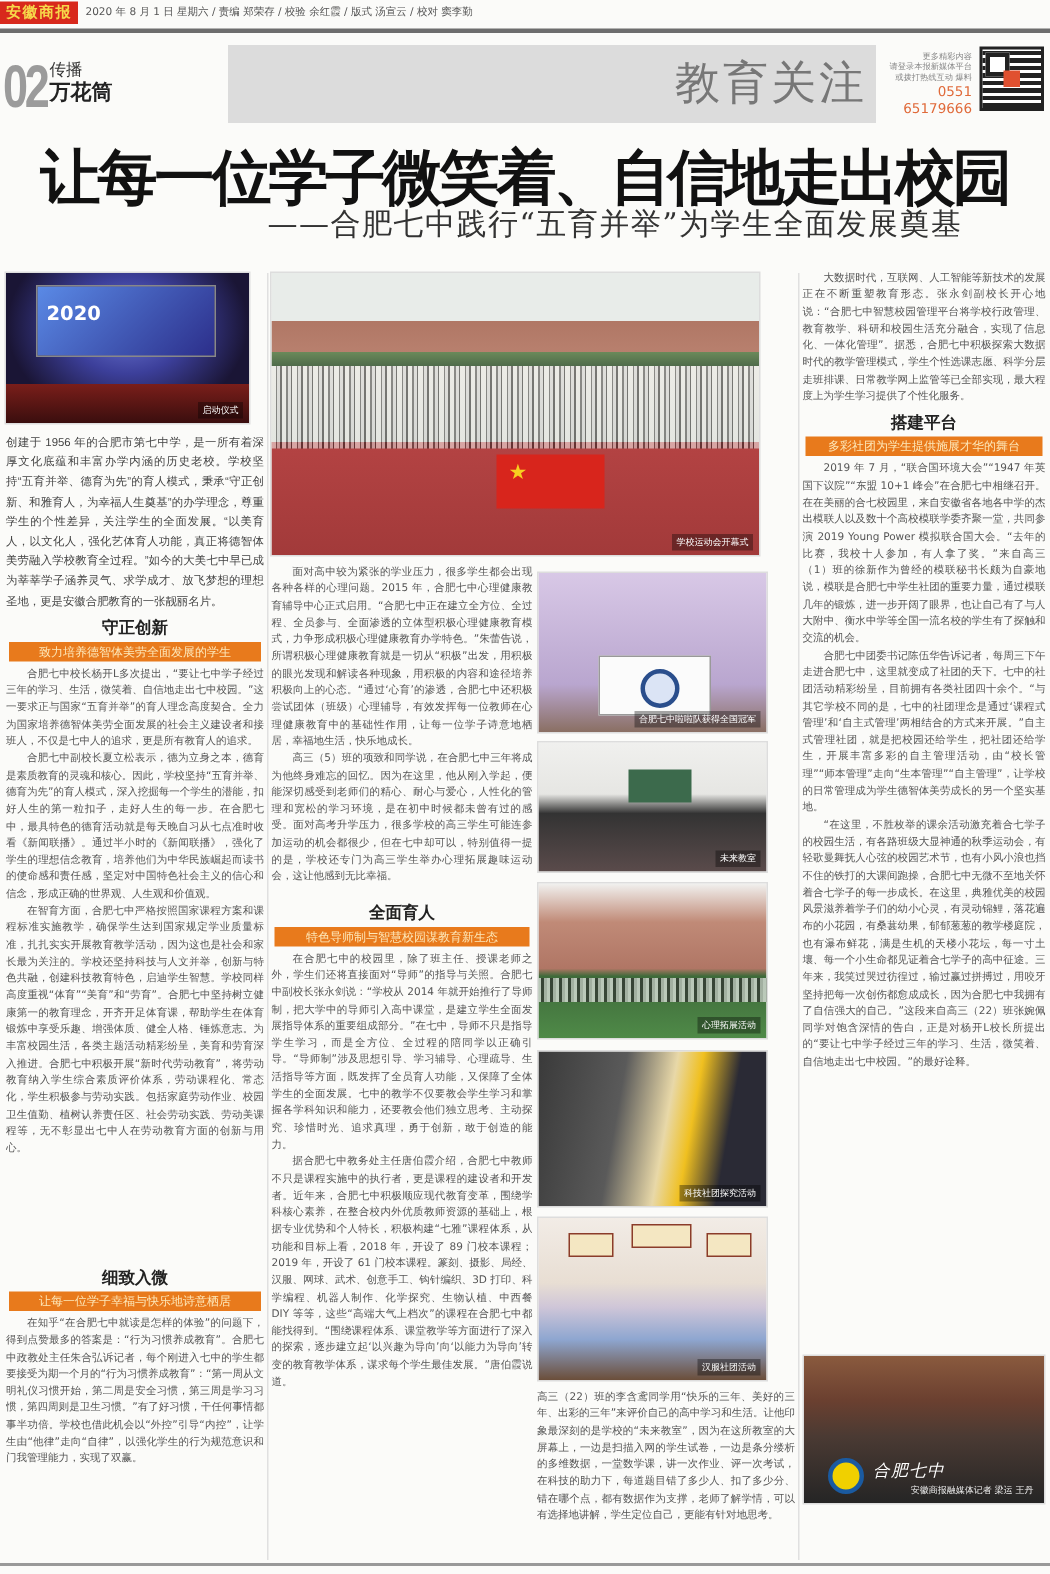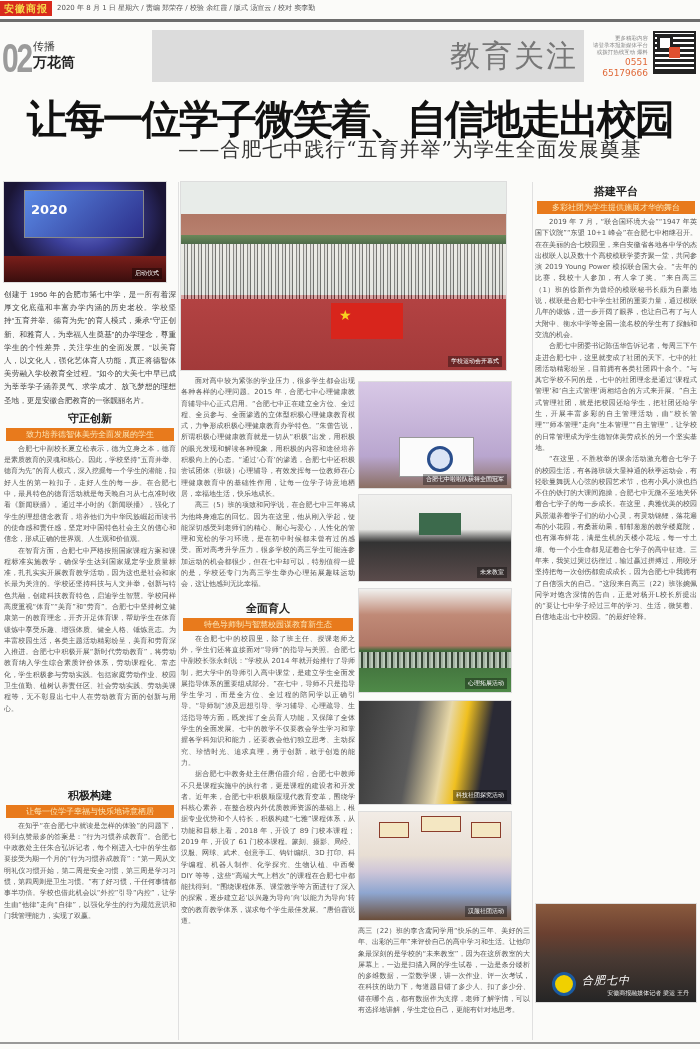--- a/index.html
+++ b/index.html
@@ -147,43 +147,45 @@
   <div class="logo"></div>
   <div class="brand">合肥七中</div>
   <div class="cap">安徽商报融媒体记者  梁运  王丹</div>
 </div>
 
 <div class="col col1">
   <div style="height:108px"></div>
   <p class="intro noind">创建于 1956 年的合肥市第七中学，是一所有着深厚文化底蕴和丰富办学内涵的历史老校。学校坚持“五育并举、德育为先”的育人模式，秉承“守正创新、和雅育人，为幸福人生奠基”的办学理念，尊重学生的个性差异，关注学生的全面发展。“以美育人，以文化人，强化艺体育人功能，真正将德智体美劳融入学校教育全过程。”如今的大美七中早已成为莘莘学子涵养灵气、求学成才、放飞梦想的理想圣地，更是安徽合肥教育的一张靓丽名片。</p>
   <div class="subsec-title">守正创新</div>
   <div class="subsec-bar">致力培养德智体美劳全面发展的学生</div>
+  <p>合肥七中校长杨开L多次提出，“要让七中学子经过三年的学习、生活，微笑着、自信地走出七中校园。”这一要求正与国家“五育并举”的育人理念高度契合。全力为国家培养德智体美劳全面发展的社会主义建设者和接班人，不仅是七中人的追求，更是所有教育人的追求。</p>
   <p>合肥七中副校长夏立松表示，德为立身之本，德育是素质教育的灵魂和核心。因此，学校坚持“五育并举、德育为先”的育人模式，深入挖掘每一个学生的潜能，扣好人生的第一粒扣子，走好人生的每一步。在合肥七中，最具特色的德育活动就是每天晚自习从七点准时收看《新闻联播》。通过半小时的《新闻联播》，强化了学生的理想信念教育，培养他们为中华民族崛起而读书的使命感和责任感，坚定对中国特色社会主义的信心和信念，形成正确的世界观、人生观和价值观。</p>
   <p style="height:238px;overflow:hidden">在智育方面，合肥七中严格按照国家课程方案和课程标准实施教学，确保学生达到国家规定学业质量标准，扎扎实实开展教育教学活动，因为这也是社会和家长最为关注的。学校还坚持科技与人文并举，创新与特色共融，创建科技教育特色，启迪学生智慧。学校同样高度重视“体育”“美育”和“劳育”。合肥七中坚持树立健康第一的教育理念，开齐开足体育课，帮助学生在体育锻炼中享受乐趣、增强体质、健全人格、锤炼意志。为丰富校园生活，各类主题活动精彩纷呈，美育和劳育深入推进。合肥七中积极开展“新时代劳动教育”，将劳动教育纳入学生综合素质评价体系，劳动课程化、常态化，学生积极参与劳动实践。包括家庭劳动作业、校园卫生值勤、植树认养责任区、社会劳动实践、劳动美课程等，无不彰显出七中人在劳动教育方面的创新与用心。</p>
-  <div class="subsec-title">积极构建</div>
+  <div class="subsec-title">细致入微</div>
   <div class="subsec-bar">让每一位学子幸福与快乐地诗意栖居</div>
   <p style="height:124px;overflow:hidden">在知乎“在合肥七中就读是怎样的体验”的问题下，得到点赞最多的答案是：“行为习惯养成教育”。合肥七中政教处主任朱合弘诉记者，每个刚进入七中的学生都要接受为期一个月的“行为习惯养成教育”：“第一周从文明礼仪习惯开始，第二周是安全习惯，第三周是学习习惯，第四周则是卫生习惯。”有了好习惯，干任何事情都事半功倍。学校也借此机会以“外控”引导“内控”，让学生由“他律”走向“自律”，以强化学生的行为规范意识和门我管理能力，实现了双赢。</p>
 </div>
 
 <div class="col col2">
   <div style="height:196px"></div>
   <p>面对高中较为紧张的学业压力，很多学生都会出现各种各样的心理问题。2015 年，合肥七中心理健康教育辅导中心正式启用。“合肥七中正在建立全方位、全过程、全员参与、全面渗透的立体型积极心理健康教育模式，力争形成积极心理健康教育办学特色。”朱蕾告说，所谓积极心理健康教育就是一切从“积极”出发，用积极的眼光发现和解读各种现象，用积极的内容和途径培养积极向上的心态。“通过‘心育’的渗透，合肥七中还积极尝试团体（班级）心理辅导，有效发挥每一位教师在心理健康教育中的基础性作用，让每一位学子诗意地栖居，幸福地生活，快乐地成长。</p>
   <p>高三（5）班的项致和同学说，在合肥七中三年将成为他终身难忘的回忆。因为在这里，他从刚入学起，便能深切感受到老师们的精心、耐心与爱心，人性化的管理和宽松的学习环境，是在初中时候都未曾有过的感受。面对高考升学压力，很多学校的高三学生可能连参加运动的机会都很少，但在七中却可以，特别值得一提的是，学校还专门为高三学生举办心理拓展趣味运动会，这让他感到无比幸福。</p>
   <div class="subsec-title" style="margin-top:10px">全面育人</div>
   <div class="subsec-bar">特色导师制与智慧校园谋教育新生态</div>
   <p>在合肥七中的校园里，除了班主任、授课老师之外，学生们还将直接面对“导师”的指导与关照。合肥七中副校长张永剑说：“学校从 2014 年就开始推行了导师制，把大学中的导师引入高中课堂，是建立学生全面发展指导体系的重要组成部分。”在七中，导师不只是指导学生学习，而是全方位、全过程的陪同学以正确引导。“导师制”涉及思想引导、学习辅导、心理疏导、生活指导等方面，既发挥了全员育人功能，又保障了全体学生的全面发展。七中的教学不仅要教会学生学习和掌握各学科知识和能力，还要教会他们独立思考、主动探究、珍惜时光、追求真理，勇于创新，敢于创造的能力。</p>
   <p style="height:238px;overflow:hidden">据合肥七中教务处主任唐伯霞介绍，合肥七中教师不只是课程实施中的执行者，更是课程的建设者和开发者。近年来，合肥七中积极顺应现代教育变革，围绕学科核心素养，在整合校内外优质教师资源的基础上，根据专业优势和个人特长，积极构建“七雅”课程体系，从功能和目标上看，2018 年，开设了 89 门校本课程；2019 年，开设了 61 门校本课程。篆刻、摄影、局经、汉服、网球、武术、创意手工、钩针编织、3D 打印、科学编程、机器人制作、化学探究、生物认植、中西餐 DIY 等等，这些“高端大气上档次”的课程在合肥七中都能找得到。“围绕课程体系、课堂教学等方面进行了深入的探索，逐步建立起‘以兴趣为导向’向‘以能力为导向’转变的教育教学体系，谋求每个学生最佳发展。”唐伯霞说道。</p>
 </div>
 
 <div class="col col3">
   <div style="height:746px"></div>
   <p class="noind" style="height:112px;overflow:hidden">高三（22）班的李含鸢同学用“快乐的三年、美好的三年、出彩的三年”来评价自己的高中学习和生活。让他印象最深刻的是学校的“未来教室”，因为在这所教室的大屏幕上，一边是扫描入网的学生试卷，一边是条分缕析的多维数据，一堂数学课，讲一次作业、评一次考试，在科技的助力下，每道题目错了多少人、扣了多少分、错在哪个点，都有数据作为支撑，老师了解学情，可以有选择地讲解，学生定位自己，更能有针对地思考。</p>
 </div>
 
 <div class="col col4">
+  <p>大数据时代，互联网、人工智能等新技术的发展正在不断重塑教育形态。张永剑副校长开心地说：“合肥七中智慧校园管理平台将学校行政管理、教育教学、科研和校园生活充分融合，实现了信息化、一体化管理”。据悉，合肥七中积极探索大数据时代的教学管理模式，学生个性选课志愿、科学分层走班排课、日常教学网上监管等已全部实现，最大程度上为学生学习提供了个性化服务。</p>
   <div class="subsec-title">搭建平台</div>
   <div class="subsec-bar">多彩社团为学生提供施展才华的舞台</div>
   <p>2019 年 7 月，“联合国环境大会”“1947 年英国下议院”“东盟 10+1 峰会”在合肥七中相继召开。在在美丽的合七校园里，来自安徽省各地各中学的杰出模联人以及数十个高校模联学委齐聚一堂，共同参演 2019 Young Power 模拟联合国大会。“去年的比赛，我校十人参加，有人拿了奖。”来自高三（1）班的徐新作为曾经的模联秘书长颇为自豪地说，模联是合肥七中学生社团的重要力量，通过模联几年的锻炼，进一步开阔了眼界，也让自己有了与人大附中、衡水中学等全国一流名校的学生有了探触和交流的机会。</p>
   <p>合肥七中团委书记陈伍华告诉记者，每周三下午走进合肥七中，这里就变成了社团的天下。七中的社团活动精彩纷呈，目前拥有各类社团四十余个。“与其它学校不同的是，七中的社团理念是通过‘课程式管理’和‘自主式管理’两相结合的方式来开展。”自主式管理社团，就是把校园还给学生，把社团还给学生，开展丰富多彩的自主管理活动，由“校长管理”“师本管理”走向“生本管理”“自主管理”，让学校的日常管理成为学生德智体美劳成长的另一个坚实基地。</p>
   <p style="height:190px;overflow:hidden">“在这里，不胜枚举的课余活动激充着合七学子的校园生活，有各路班级大显神通的秋季运动会，有轻歌曼舞抚人心弦的校园艺术节，也有小风小浪也挡不住的铁打的大课间跑操，合肥七中无微不至地关怀着合七学子的每一步成长。在这里，典雅优美的校园风景滋养着学子们的幼小心灵，有灵动锦鲤，落花遍布的小花园，有桑葚幼果，郁郁葱葱的教学楼庭院，也有瀑布鲜花，满是生机的天楼小花坛，每一寸土壤、每一个小生命都见证着合七学子的高中征途。三年来，我笑过哭过彷徨过，输过赢过拼搏过，用咬牙坚持把每一次创伤都愈成成长，因为合肥七中我拥有了自信强大的自己。”这段来自高三（22）班张婉佩同学对饱含深情的告白，正是对杨开L校长所提出的“要让七中学子经过三年的学习、生活，微笑着、自信地走出七中校园。”的最好诠释。</p>
 </div>
 
 <div class="bottom-rule"></div>
 
 </body></html>

